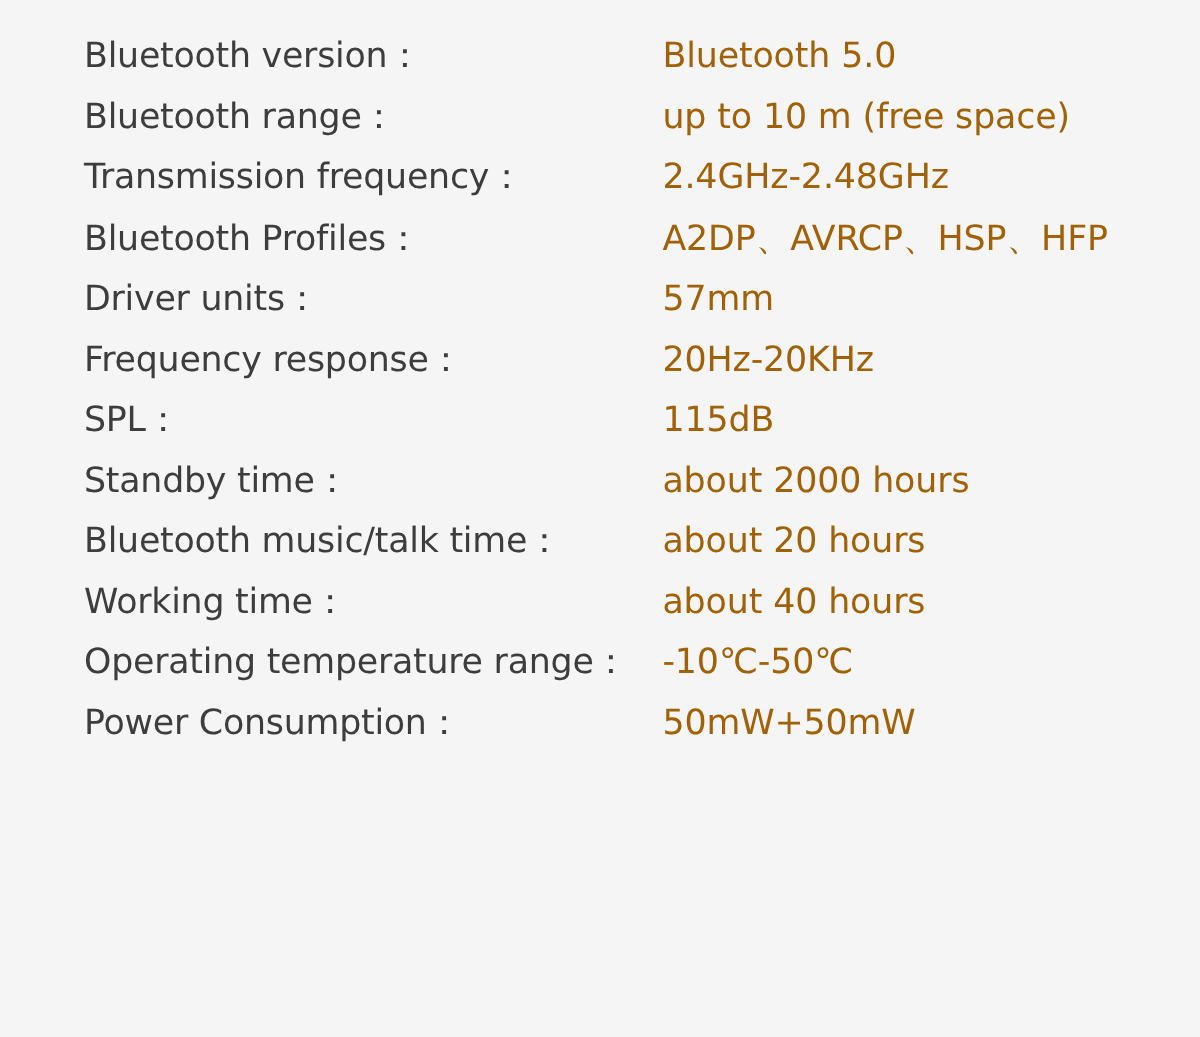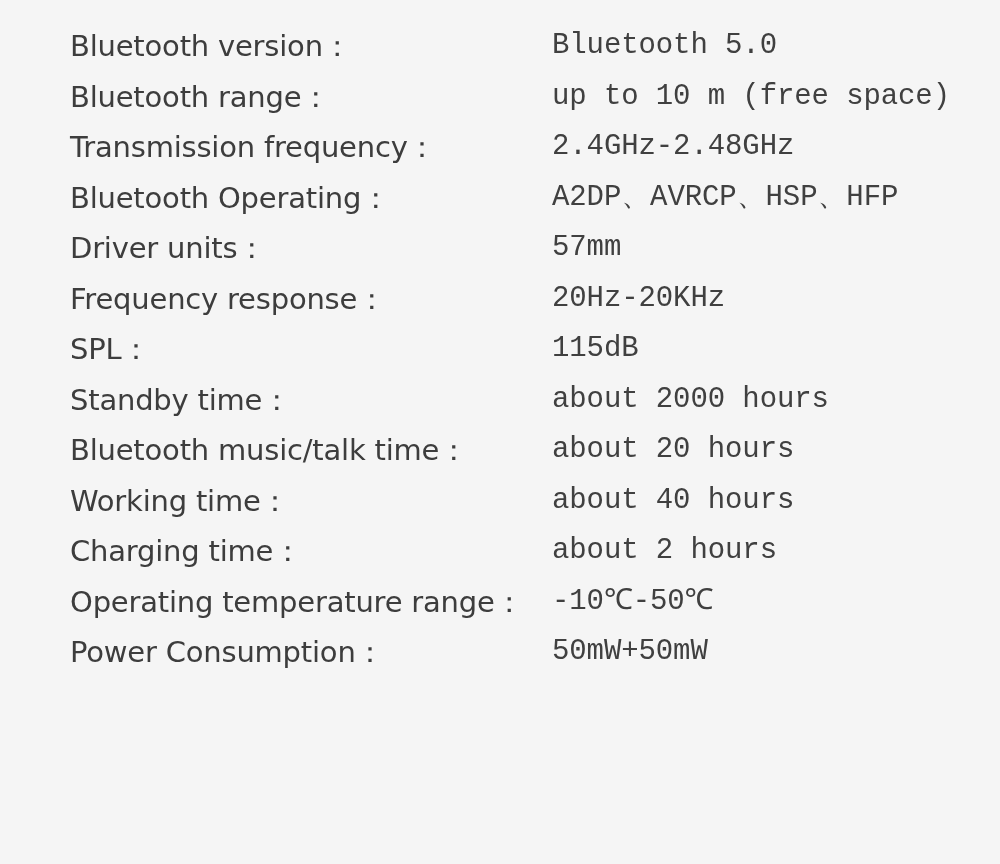--- a/index.html
+++ b/index.html
@@ -44,23 +44,22 @@
   }
   .spec-label {
     width: 481px;
     padding-left: 70px;
     color: #3d3d3d;
     letter-spacing: -0.2px;
   }
   .spec-value {
     width: 449px;
     padding-left: 1px;
-    color: #404040;
+    color: #a16207;
     letter-spacing: -0.1px;
-    font-family: Liberation Mono, monospace;
   }
 </style>
 </head>
 <body>
 
 <div class="spec-sheet">
   <table class="spec-table">
     <tbody>
 
     <tr class="spec-row">
@@ -69,21 +68,21 @@
         </tr>
         <tr class="spec-row">
           <td class="spec-label">Bluetooth range：</td>
           <td class="spec-value">up to 10 m (free space)</td>
         </tr>
         <tr class="spec-row">
           <td class="spec-label">Transmission frequency：</td>
           <td class="spec-value">2.4GHz-2.48GHz</td>
         </tr>
         <tr class="spec-row">
-          <td class="spec-label">Bluetooth Operating：</td>
+          <td class="spec-label">Bluetooth Profiles：</td>
           <td class="spec-value">A2DP、AVRCP、HSP、HFP</td>
         </tr>
         <tr class="spec-row">
           <td class="spec-label">Driver units：</td>
           <td class="spec-value">57mm</td>
         </tr>
         <tr class="spec-row">
           <td class="spec-label">Frequency response：</td>
           <td class="spec-value">20Hz-20KHz</td>
         </tr>
@@ -97,24 +96,20 @@
         </tr>
         <tr class="spec-row">
           <td class="spec-label">Bluetooth music/talk time：</td>
           <td class="spec-value">about 20 hours</td>
         </tr>
         <tr class="spec-row">
           <td class="spec-label">Working time：</td>
           <td class="spec-value">about 40 hours</td>
         </tr>
         <tr class="spec-row">
-          <td class="spec-label">Charging time：</td>
-          <td class="spec-value">about 2 hours</td>
-        </tr>
-        <tr class="spec-row">
           <td class="spec-label">Operating temperature range：</td>
           <td class="spec-value">-10℃-50℃</td>
         </tr>
         <tr class="spec-row">
           <td class="spec-label">Power Consumption：</td>
           <td class="spec-value">50mW+50mW</td>
         </tr>
       </tbody>
   </table>
 </div>

